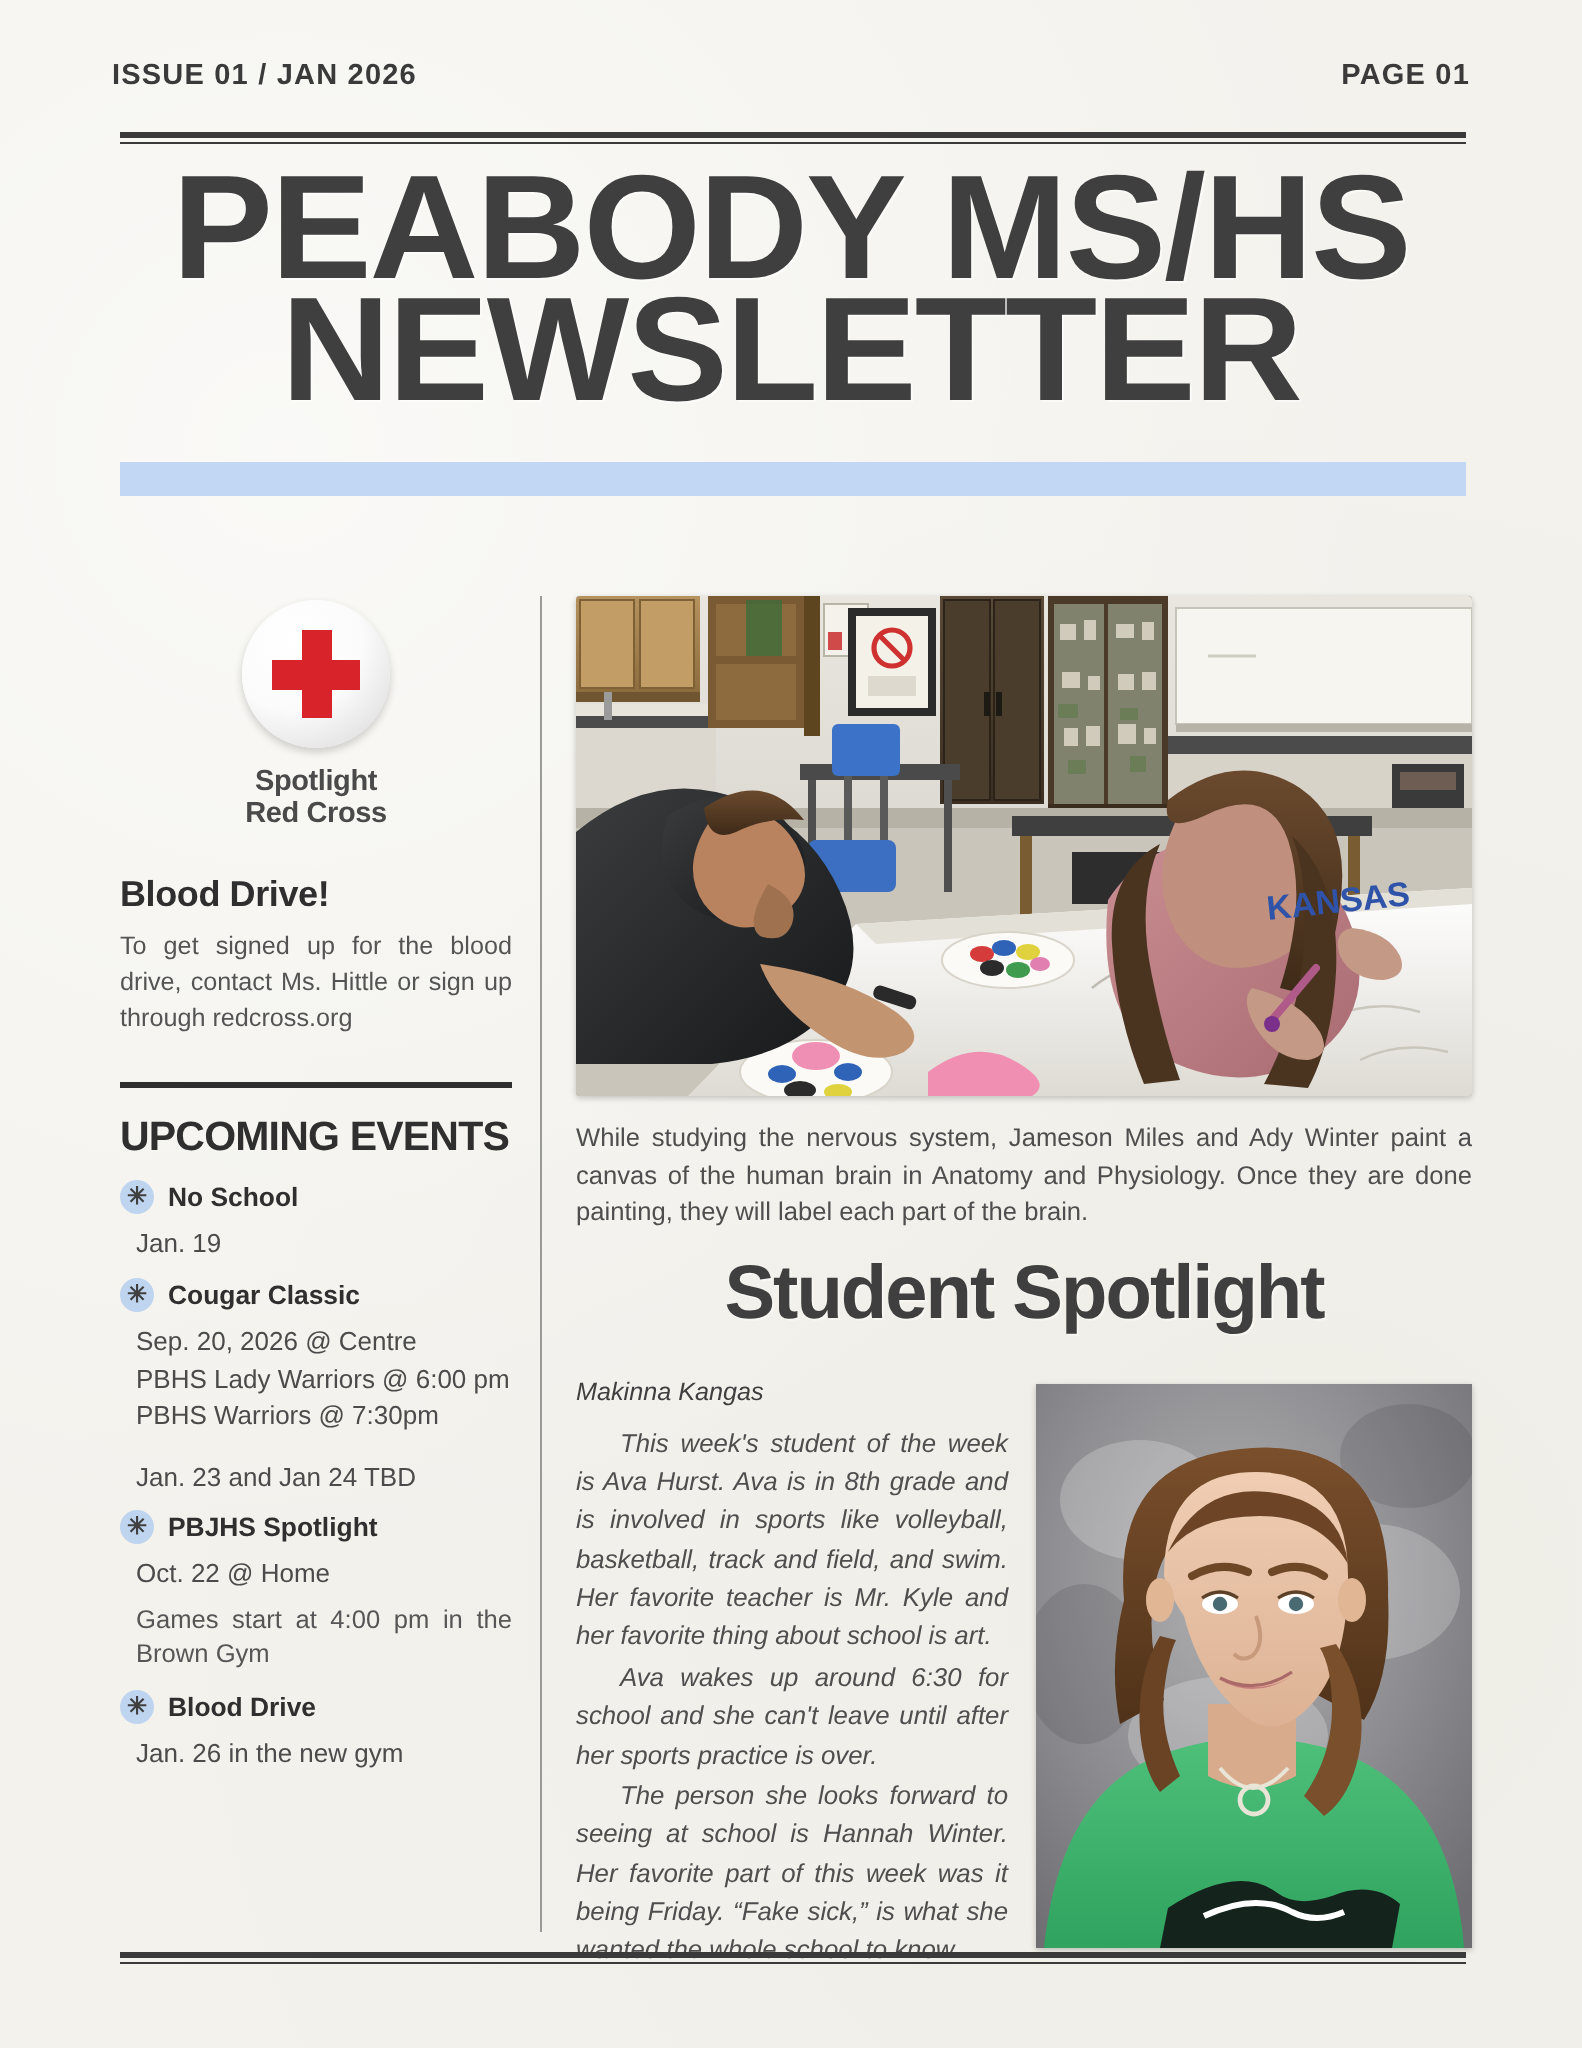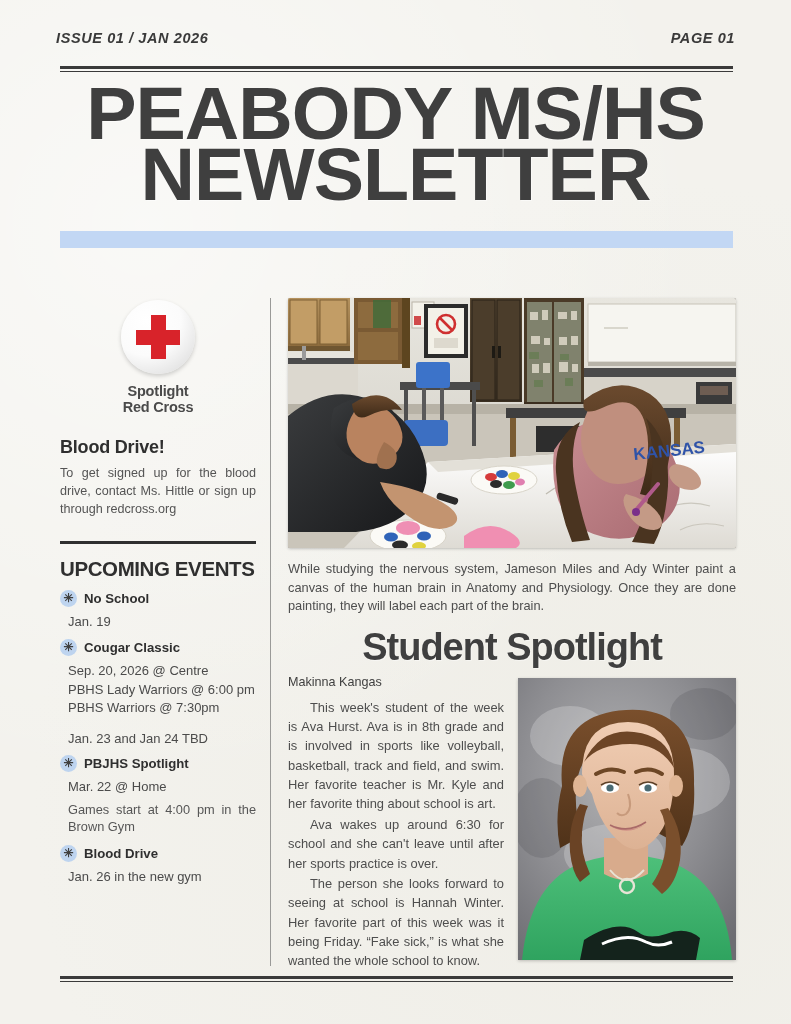--- a/index.html
+++ b/index.html
@@ -28,21 +28,20 @@
   .topbar {
     position: absolute;
     left: 56px;
     right: 56px;
     top: 30px;
     display: flex;
     justify-content: space-between;
     align-items: baseline;
   }
   .topbar span {
-    font-style: italic;
     font-weight: bold;
     font-size: 14.5px;
     letter-spacing: 0.6px;
     color: #3a3a3a;
   }
   .rule-double {
     position: absolute;
     left: 60px;
     right: 58px;
     height: 8px;
@@ -251,21 +250,22 @@
     text-align: center;
     font-weight: bold;
     font-size: 38px;
     letter-spacing: -1px;
     color: #3f3f3f;
     text-shadow: 1px 1px 0 rgba(255,255,255,0.45);
   }
 
   .article-area {
     position: relative;
-    margin-top: 6px;
+    margin-top: 20px;
+    font-style: italic;
   }
   .portrait {
     float: right;
     width: 218px;
     height: 282px;
     margin-left: 14px;
     margin-top: 3px;
     overflow: hidden;
     box-shadow: 0 1px 3px rgba(0,0,0,0.22);
     background: #8d8d8d;
@@ -347,21 +347,21 @@
           <div class="event-line">Sep. 20, 2026 @ Centre</div>
           <div class="event-line" style="margin-top: 1px;">PBHS Lady Warriors @ 6:00 pm</div>
           <div class="event-line" style="margin-top: 1px;">PBHS Warriors @ 7:30pm</div>
           <div class="event-extra">Jan. 23 and Jan 24 TBD</div>
         </div>
         <div class="event">
           <div class="event-head">
             <span class="ev-icon">✳</span>
             <span class="event-name">PBJHS Spotlight</span>
           </div>
-          <div class="event-line">Mar. 22 @ Home</div>
+          <div class="event-line">Oct. 22 @ Home</div>
           <div class="event-note">Games start at 4:00 pm in the Brown Gym</div>
         </div>
         <div class="event">
           <div class="event-head">
             <span class="ev-icon">✳</span>
             <span class="event-name">Blood Drive</span>
           </div>
           <div class="event-line">Jan. 26 in the new gym</div>
         </div>
       </div>

